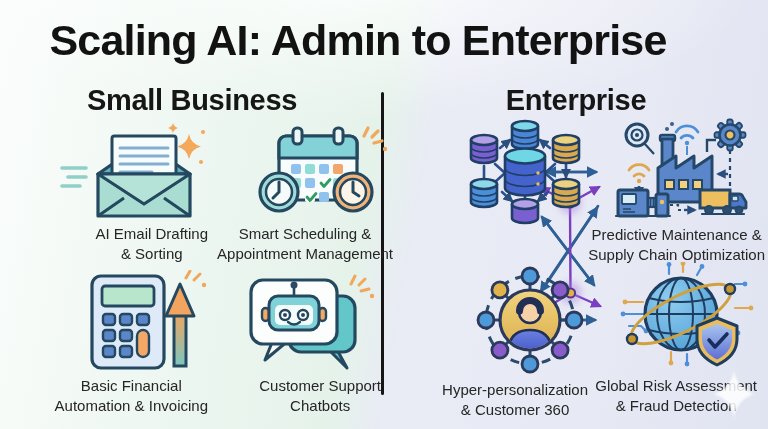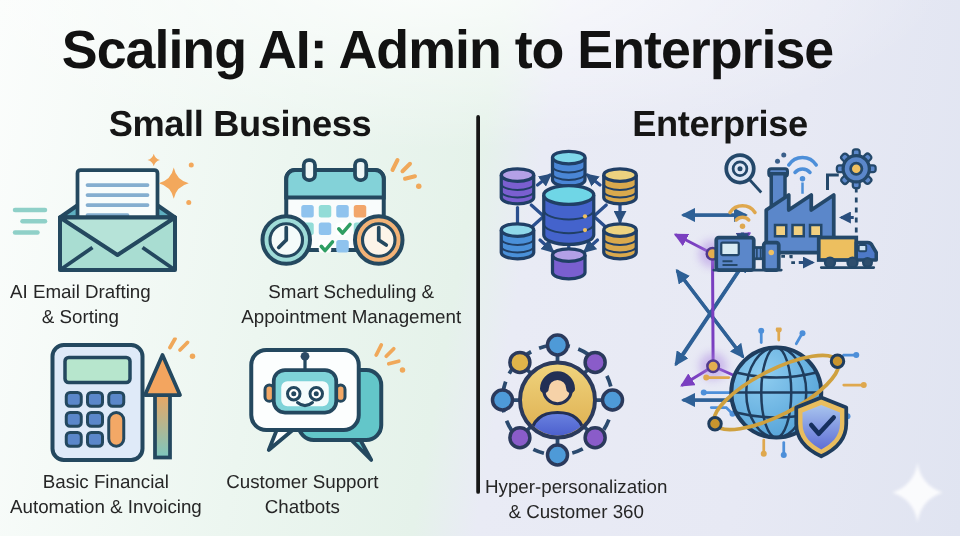--- a/index.html
+++ b/index.html
@@ -18,21 +18,21 @@
     position:absolute;top:84px;width:384px;text-align:center;
     font-size:29px;font-weight:700;color:#161616;letter-spacing:-.3px;
   }
   .col-header.left{left:0;}
   .col-header.right{left:384px;}
   .divider{
     position:absolute;left:381px;top:92px;width:3px;height:303px;
     background:#161616;border-radius:2px;
   }
   .cell{
-    position:absolute;width:200px;display:flex;flex-direction:column;align-items:flex-start;
+    position:absolute;width:200px;display:flex;flex-direction:column;align-items:flex-end;
   }
   .cell .label{
     white-space:pre-line;text-align:center;font-size:15px;line-height:1.35;
     font-weight:500;color:#262626;margin-top:2px;
   }
   .conn{position:absolute;left:0;top:0;width:768px;height:429px;pointer-events:none;}
   .sparkle-br{position:absolute;left:708px;top:368px;filter:blur(1.2px);opacity:.85;}
   svg{display:block;}
   .icon{flex:0 0 auto;}
 </style>
@@ -321,20 +321,22 @@
       <path d="M60,87 h8 v5 h4" stroke="#24486a" stroke-width="2.2" fill="none" stroke-dasharray="3 3.5"></path>
       <line x1="74" y1="92" x2="85" y2="92" stroke="#2a4f7e" stroke-width="2.4" marker-end="url(#mN)"></line>
       <rect x="90" y="72" width="30" height="18" fill="#edbf5f" stroke="#24486a" stroke-width="3"></rect>
       <path d="M120,76 h9 q3,0 4,3 l3,5 v6 h-16 z" fill="#4d79c8" stroke="#24486a" stroke-width="2.8" stroke-linejoin="round"></path>
       <rect x="122" y="78" width="6" height="5" rx="1" fill="#cfe4f4" stroke="#24486a" stroke-width="1.5"></rect>
       <circle cx="99" cy="92" r="4" fill="#2e4e6e" stroke="#24486a" stroke-width="1.8"></circle>
       <circle cx="117" cy="92" r="4" fill="#2e4e6e" stroke="#24486a" stroke-width="1.8"></circle>
       <circle cx="129" cy="92" r="3.5" fill="#2e4e6e" stroke="#24486a" stroke-width="1.8"></circle>
       <path d="M6,98 H60 M92,96 H134" stroke="#24486a" stroke-width="2.2" stroke-linecap="round"></path>
     </svg>
+    <div class="label">Predictive Maintenance &amp;
+Supply Chain Optimization</div>
   </div>
 
   <div class="cell" style="left:388px;top:262px;">
     <svg class="icon" width="116" height="116" viewBox="0 0 116 116">
       <circle cx="58" cy="58" r="44" fill="none" stroke="#2b4a6e" stroke-width="3" stroke-dasharray="9 7"></circle>
       <g stroke="#2b4a6e" stroke-width="3" stroke-linecap="round">
         <line x1="58" y1="28" x2="58" y2="16"></line>
           <line x1="58" y1="88" x2="58" y2="100"></line>
         <line x1="28" y1="58" x2="16" y2="58"></line>
           <line x1="88" y1="58" x2="100" y2="58"></line>
@@ -398,19 +400,21 @@
           <path d="M28,52 H100"></path>
           <path d="M31.8,68 Q64,76 96.2,68"></path>
       </g>
       <ellipse cx="64" cy="52" rx="55" ry="18" fill="none" stroke="#cfa13f" stroke-width="3" transform="rotate(-27 64 52)"></ellipse>
       <circle cx="113" cy="27" r="5" fill="#c9952e" stroke="#1f3d5e" stroke-width="2.4"></circle>
       <circle cx="15" cy="77" r="5" fill="#c9952e" stroke="#1f3d5e" stroke-width="2.4"></circle>
       <path d="M100,56 L120,64 V77 C120,90 111,98 100,103 C89,98 80,90 80,77 V64 Z" fill="#e8bd5f" stroke="#1f3d5e" stroke-width="3" stroke-linejoin="round"></path>
       <path d="M100,62 L115,68 V77 C115,87 108,93.5 100,97.5 C92,93.5 85,87 85,77 V68 Z" fill="url(#gShield)"></path>
       <path d="M92,78 l6,7 12,-13" stroke="#16305e" stroke-width="3.6" fill="none" stroke-linecap="round" stroke-linejoin="round"></path>
     </svg>
+    <div class="label">Global Risk Assessment
+&amp; Fraud Detection</div>
   </div>
 
   <svg class="sparkle-br" width="52" height="52" viewBox="0 0 52 52">
     <path d="M26,2 Q28.5,20 46,26 Q28.5,32 26,50 Q23.5,32 6,26 Q23.5,20 26,2 Z" fill="#ffffff"></path>
   </svg>
 
 </div>
 
 </body></html>

